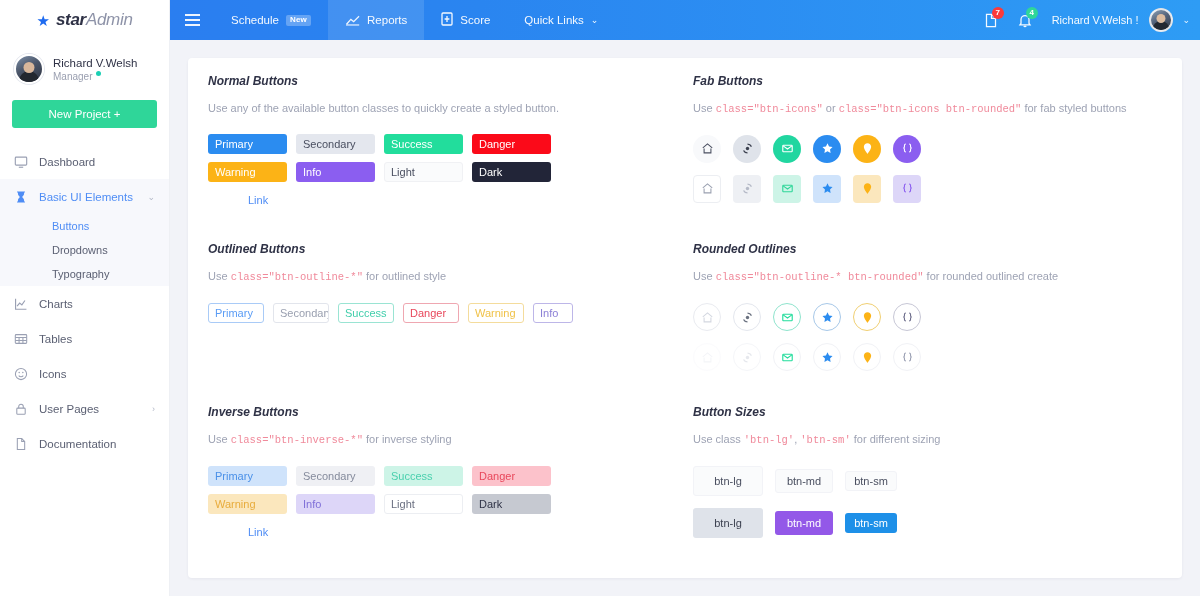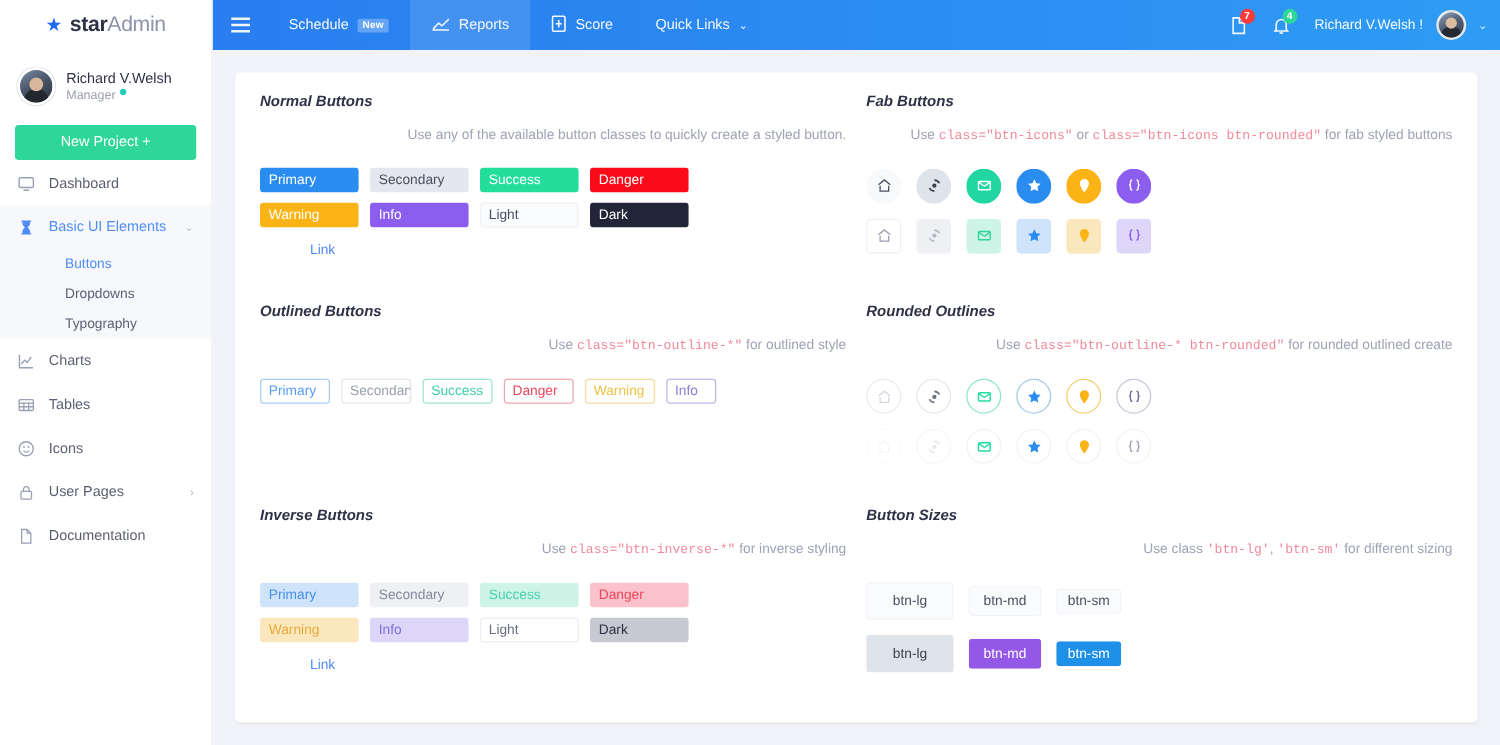--- a/index.html
+++ b/index.html
@@ -15,21 +15,21 @@
   .sidebar {
     width: 170px; height: 596px; background: #ffffff;
     border-right: 1px solid #eef0f4; flex: 0 0 170px;
     position: relative; z-index: 5;
   }
   .brand {
     height: 40px; display: flex; align-items: center; justify-content: center;
     gap: 6px;
   }
   .brand-star { color: #1e6bf0; font-size: 15px; line-height: 1; }
-  .brand-text { font-size: 17px; color: #2c2f3d; letter-spacing: -0.3px; }
+  .brand-text { font-size: 17px; color: #2c2f3d; letter-spacing: -0.3px; font-style: italic; }
   .brand-text b { font-weight: 700; color: #2f3246; }
   .brand-text span.light { color: #8e93a8; font-weight: 400; }
 
   .profile { display: flex; align-items: center; gap: 9px; padding: 14px 0 10px 14px; }
   .avatar-sm {
     width: 30px; height: 30px; border-radius: 50%;
     background: linear-gradient(150deg,#7c8fa8 0%,#4a5568 45%,#2d3340 100%);
     border: 2px solid #fff; box-shadow: 0 0 0 1px #e4e7ee;
     position: relative; overflow: hidden; flex: 0 0 30px;
   }
@@ -41,21 +41,21 @@
   .avatar-sm::before {
     content: ""; position: absolute; left: 50%; top: 22%;
     width: 11px; height: 11px; border-radius: 50%;
     background: #d8b79b; transform: translateX(-50%); z-index: 2;
   }
   .profile-name { font-size: 11.5px; color: #2f3246; font-weight: 400; line-height: 1.3; }
   .profile-role { font-size: 10px; color: #9a9fb0; display: flex; gap: 4px; }
   .dot-online { width: 5px; height: 5px; border-radius: 50%; background: #1bcfb4; display: inline-block; }
 
   .new-project {
-    display: block; margin: 6px 12px 1px 12px; height: 28px; line-height: 28px;
+    display: block; margin: 6px 12px 16px 12px; height: 28px; line-height: 28px;
     background: #2fd699; color: #fff; font-size: 11.5px; text-align: center;
     border-radius: 3px; border: none; cursor: pointer; width: calc(100% - 24px);
     font-family: inherit;
   }
 
   .nav { list-style: none; }
   .nav-item {
     display: flex; align-items: center; gap: 11px;
     padding: 0 14px; height: 35px; font-size: 11.5px; color: #5a5f72;
     cursor: pointer; position: relative;
@@ -108,21 +108,21 @@
   .caret-nav { font-size: 9px; margin-left: 5px; color: rgba(255,255,255,.9); cursor: pointer; }
 
   .content-wrap { flex: 1; padding: 18px; overflow: hidden; }
   .card {
     background: #fff; border-radius: 4px; box-shadow: 0 1px 3px rgba(32,40,60,.06);
     padding: 16px 20px 18px 20px; height: 100%;
   }
   .grid { display: grid; grid-template-columns: 1fr 1fr; column-gap: 16px; }
   .sec { padding-bottom: 10px; }
   .sec-title { font-size: 12px; font-weight: 700; color: #2f3246; margin-bottom: 13px; font-style: italic; }
-  .sec-desc { font-size: 11px; color: #9ea3b4; margin-bottom: 18px; line-height: 1.4; text-align: right; }
+  .sec-desc { font-size: 11px; color: #9ea3b4; margin-bottom: 18px; line-height: 1.4; }
   .code { color: #f08a9b; font-family: "Liberation Mono", monospace; font-size: 10.5px; }
 
   .btn-row { display: flex; gap: 9px; margin-bottom: 8px; flex-wrap: nowrap; }
   .btn {
     border: 1px solid transparent; border-radius: 3px; font-size: 11px;
     height: 20px; line-height: 18px; padding: 0 6px; width: 79px; text-align: left;
     cursor: pointer; font-family: inherit; white-space: nowrap; overflow: hidden;
   }
   .b-primary   { background:#2b8cf0; color:#fff; }
   .b-secondary { background:#e4e7ee; color:#4a4f60; }

